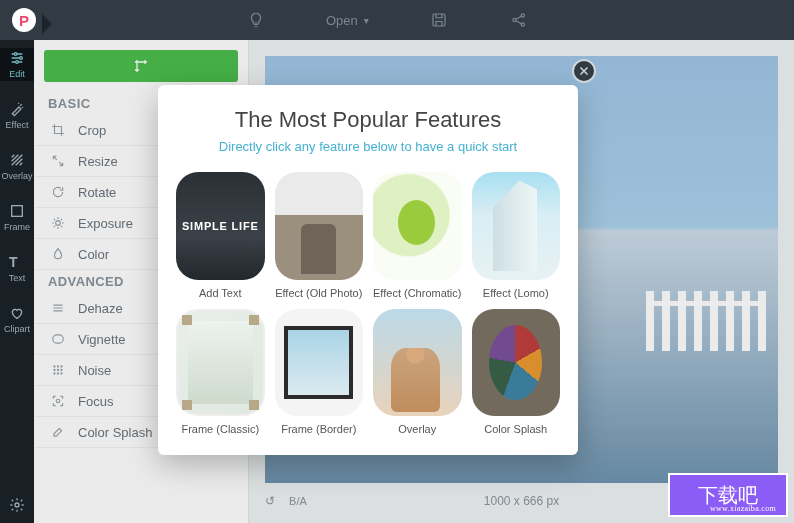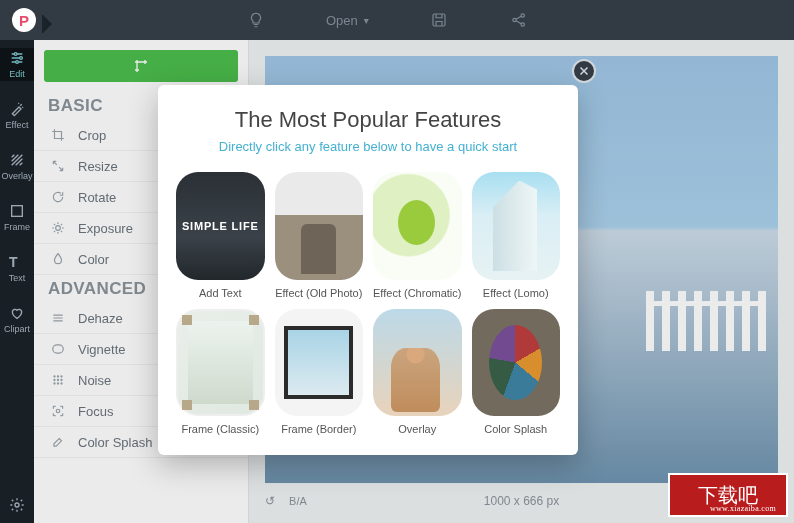--- a/index.html
+++ b/index.html
@@ -20,21 +20,21 @@
 .body { flex: 1; display: flex; min-height: 0; }
 .rail { width: 34px; background: #1b232a; display: flex; flex-direction: column; align-items: center; padding-top: 8px; gap: 18px; color: #aab6c1; position: relative; }
 .rail .rail-item { display: flex; flex-direction: column; align-items: center; gap: 3px; font-size: 9px; cursor: pointer; padding: 2px 0; width: 100%; }
 .rail .rail-item.active { background: #0f141a; color: #7fcacf; }
 .rail .rail-item svg, .rail .rail-item .glyph { width: 16px; height: 16px; }
 .rail .gear { position: absolute; bottom: 10px; left: 0; right: 0; display: flex; justify-content: center; color: #aab6c1; }
 .rail-arrow { position: absolute; left: 42px; top: 14px; width: 0; height: 0; border-top: 10px solid transparent; border-bottom: 10px solid transparent; border-left: 10px solid #1b232a; }
 
 .panel { width: 215px; background: #fff; border-right: 1px solid #e2e6ea; display: flex; flex-direction: column; overflow-y: auto; }
 .apply-btn { margin: 10px; height: 32px; background: #4bbd4c; border-radius: 3px; display: flex; align-items: center; justify-content: center; color: #fff; }
-.section-label { font-size: 17px; font-weight: 700; color: #8a949c; padding: 4px 14px; letter-spacing: .4px; }
+.section-label { font-size: 13px; font-weight: 700; color: #8a949c; padding: 4px 14px; letter-spacing: .4px; }
 .tool-item { display: flex; align-items: center; gap: 12px; padding: 7px 16px; font-size: 13px; color: #6b757d; border-bottom: 1px solid #f0f2f4; cursor: pointer; position: relative; }
 .tool-item .chev { position: absolute; right: 12px; color: #b6bfc6; font-size: 10px; }
 .ticon { width: 16px; height: 16px; display: flex; align-items: center; justify-content: center; color: #9aa4ac; font-size: 14px; }
 
 .canvas { flex: 1; position: relative; background: #eff2f4; }
 .canvas-img { position: absolute; inset: 16px 16px 40px 16px; background: linear-gradient(180deg,#9fc6e7 0%, #abd2ec 40%, #cdddea 41%, #6f94b0 100%); }
 .fence { position: absolute; right: 12px; top: 55%; width: 120px; height: 60px; background: repeating-linear-gradient(90deg,#fff 0 8px,transparent 8px 16px); }
 .fence-rail { position: absolute; top: 10px; left: 0; right: 0; height: 5px; background: #fff; }
 .statusbar { position: absolute; bottom: 8px; left: 16px; right: 16px; height: 28px; display: flex; align-items: center; color: #8a949c; font-size: 12px; gap: 14px; }
 .statusbar .dim { position: absolute; left: 50%; transform: translateX(-50%); }
@@ -61,21 +61,21 @@
 .t4::before { content:""; position:absolute; inset:10px; background: linear-gradient(180deg,#ecf3ee,#cfdacd); }
 .t4 .corner { position:absolute; width:10px; height:10px; background:#b6a889; }
 .t5 { background:#f4f4f4; display:flex; align-items:center; justify-content:center; }
 .t5 .inner { width:78%; height:68%; border:4px solid #2b2b2b; background: linear-gradient(180deg,#a9d4e6,#dceaf0); }
 .t6 { background: linear-gradient(180deg,#bcd9e8,#e8d3bb); }
 .t6::after { content:""; position:absolute; bottom:4px; left:20%; width:56%; height:60%; background: radial-gradient(circle at 50% 10%, #d9a87c 0 14%, transparent 15%), linear-gradient(180deg,#caa47e,#c08d5c); border-radius:30% 30% 6px 6px; }
 .t7 { background:#726a5c; display:flex; align-items:center; justify-content:center; }
 .t7::after { content:""; width:60%; height:70%; border-radius:50%; background: conic-gradient(#b03a3a 0 60deg,#d98e2d 60deg 130deg,#3a7b9a 130deg 200deg,#355b44 200deg 280deg,#724a8f 280deg 360deg); }
 
 
-.ext-badge { position:absolute; right:6px; bottom:6px; width:120px; height:44px; background:#b91c1c; color:#fff; display:flex; align-items:center; justify-content:center; font-size:20px; font-family: "KaiTi","STKaiti",serif; border: 2px solid #fff; }
+.ext-badge { position:absolute; right:6px; bottom:6px; width:120px; height:44px; background:#8b5cf6; color:#fff; display:flex; align-items:center; justify-content:center; font-size:20px; font-family: "KaiTi","STKaiti",serif; border: 2px solid #fff; }
 .ext-url { position:absolute; right:10px; bottom:2px; font-size:8px; color:#fff; letter-spacing:.3px; }
 </style>
 </head>
 <body>
 
 <div class="app">
 
   <div class="topbar">
     <div class="logo">
       <div class="logo-badge">P</div>

